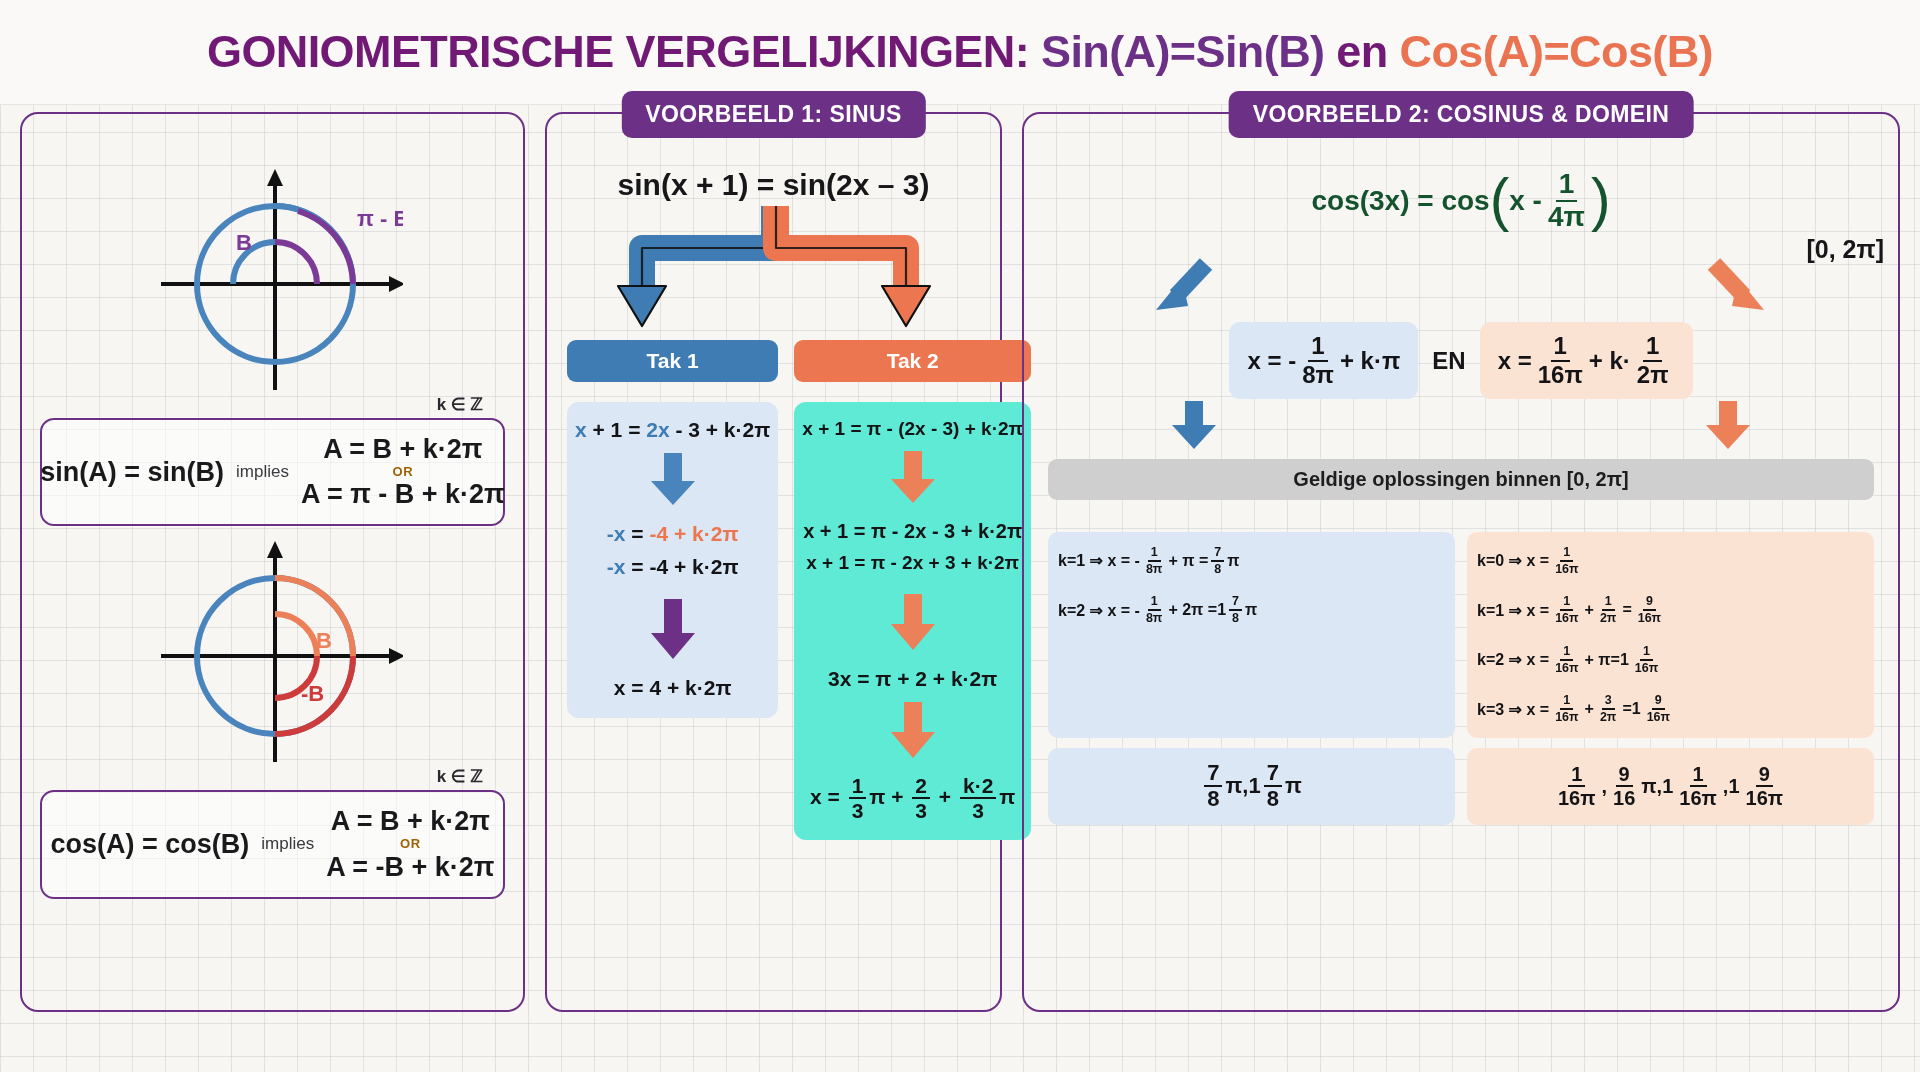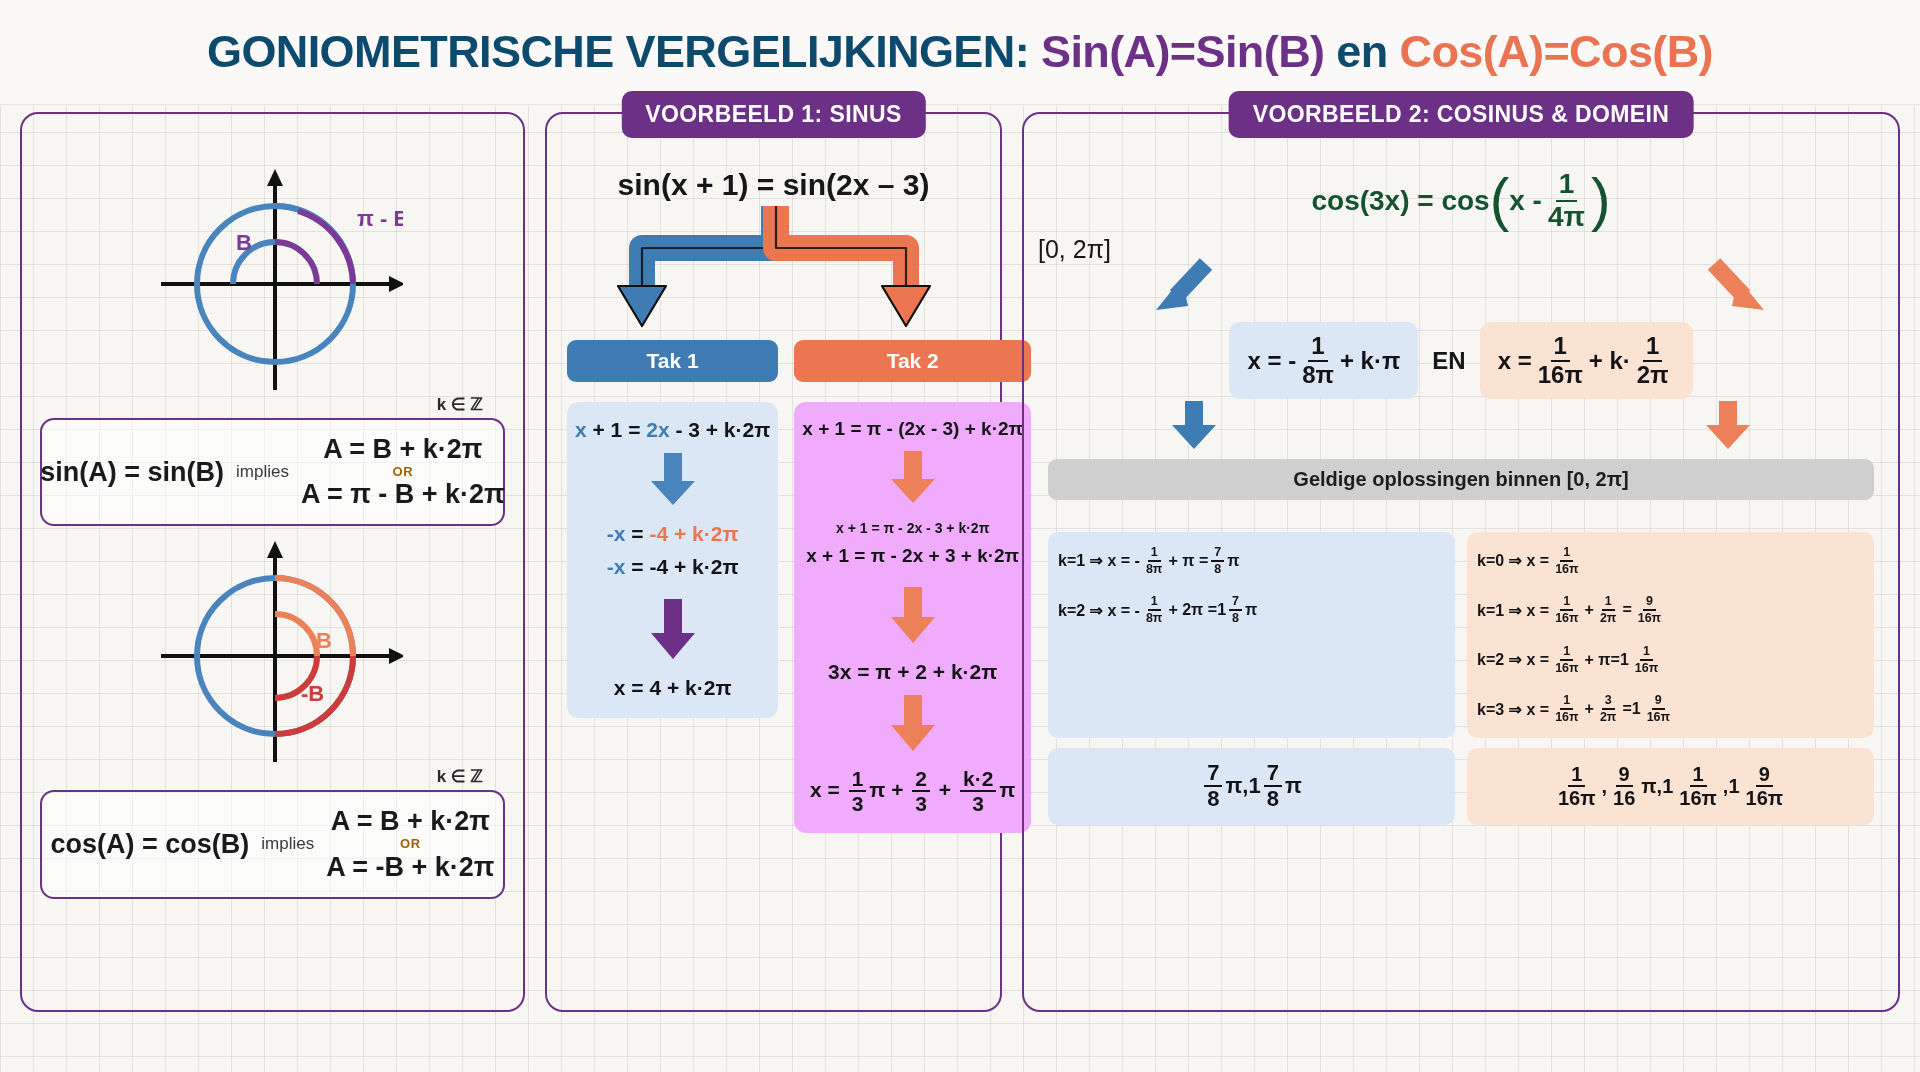--- a/index.html
+++ b/index.html
@@ -21,21 +21,21 @@
   .title-bar {
     height: 104px;
     display: flex; align-items: center; justify-content: center;
     background: #faf9f7;
     border-bottom: 1px solid rgba(170,170,175,0.25);
   }
   .title {
     font-size: 45px; font-weight: bold; letter-spacing: -0.6px;
     white-space: nowrap;
   }
-  .t-dark { color: #0c4a6e; }
+  .t-dark { color: #701a75; }
   .t-purple { color: #6d3087; }
   .t-orange { color: #ea7352; }
 
   
   .panels {
     position: absolute; top: 112px; left: 0; right: 0;
     display: flex; gap: 20px; padding: 0 20px;
     box-sizing: border-box;
   }
   .panel {
@@ -92,33 +92,33 @@
     text-align: center; padding: 9px 0; border-radius: 9px;
   }
   .branch-head.blue { background: #3f7cb4; }
   .branch-head.orange { background: #eb764f; }
   .branch-body {
     border-radius: 12px; padding: 16px 8px 18px 8px;
     margin-top: 20px;
     display: flex; flex-direction: column; align-items: center;
   }
   .branch-body.blue { background: #dbe7f5; }
-  .branch-body.orange { background: #f0abfc; }
+  .branch-body.orange { background: #5eead4; }
   .step { font-size: 21px; font-weight: bold; color: #141417; white-space: nowrap; text-align: center; }
   .step.sp { margin: 9px 0; }
   .c-blue { color: #3f7cb4; }
   .c-orange { color: #eb764f; }
 
   
   .varr { margin: 11px 0; }
 
   
   .eq3 { display: flex; align-items: center; justify-content: center;
          font-size: 28px; font-weight: bold; color: #14532d; margin-top: 10px; }
-  .domain-lbl { text-align: left; font-size: 25px; font-weight: normal; color: #17171a; margin-top: 4px; }
+  .domain-lbl { text-align: right; font-size: 25px; font-weight: bold; color: #17171a; margin-top: 4px; }
   .sol-row { display: flex; align-items: center; justify-content: center; gap: 14px; margin-top: 6px; }
   .sol-box { border-radius: 11px; padding: 12px 18px; font-size: 24px; font-weight: bold; color: #141417;
              display: flex; align-items: center; }
   .sol-box.blue { background: #dbe7f5; }
   .sol-box.orange { background: #fbe3d4; }
   .sol-en { font-size: 24px; font-weight: bold; color: #17171a; }
   .grey-banner {
     background: #cfcfcf; border-radius: 9px;
     text-align: center; font-size: 20px; font-weight: bold; color: #1d1d20;
     padding: 9px 0; margin: 8px 10px 0 10px;
@@ -267,21 +267,21 @@
       <div class="branch-col">
         <div class="branch-head orange">Tak 2</div>
         <div class="branch-body orange">
           <div class="step" style="font-size:19px;">x + 1 = π - (2x - 3) + k·2π</div>
           <div class="varr">
             <svg width="56" height="54">
               <rect x="19" y="0" width="18" height="30" fill="#ec8059"></rect>
               <polygon points="6,28 50,28 28,52" fill="#ec8059"></polygon>
             </svg>
           </div>
-          <div class="step" style="font-size:14px;">x + 1 = π - 2x - 3 + k·2π</div>
+          <div class="step" style="font-size:20px;">x + 1 = π - 2x - 3 + k·2π</div>
           <div class="step sp" style="font-size:19px;">x + 1 = π - 2x + 3 + k·2π</div>
           <div class="varr">
             <svg width="56" height="58">
               <rect x="19" y="0" width="18" height="32" fill="#ec8059"></rect>
               <polygon points="6,30 50,30 28,56" fill="#ec8059"></polygon>
             </svg>
           </div>
           <div class="step">3x = π + 2 + k·2π</div>
           <div class="varr">
             <svg width="56" height="58">

